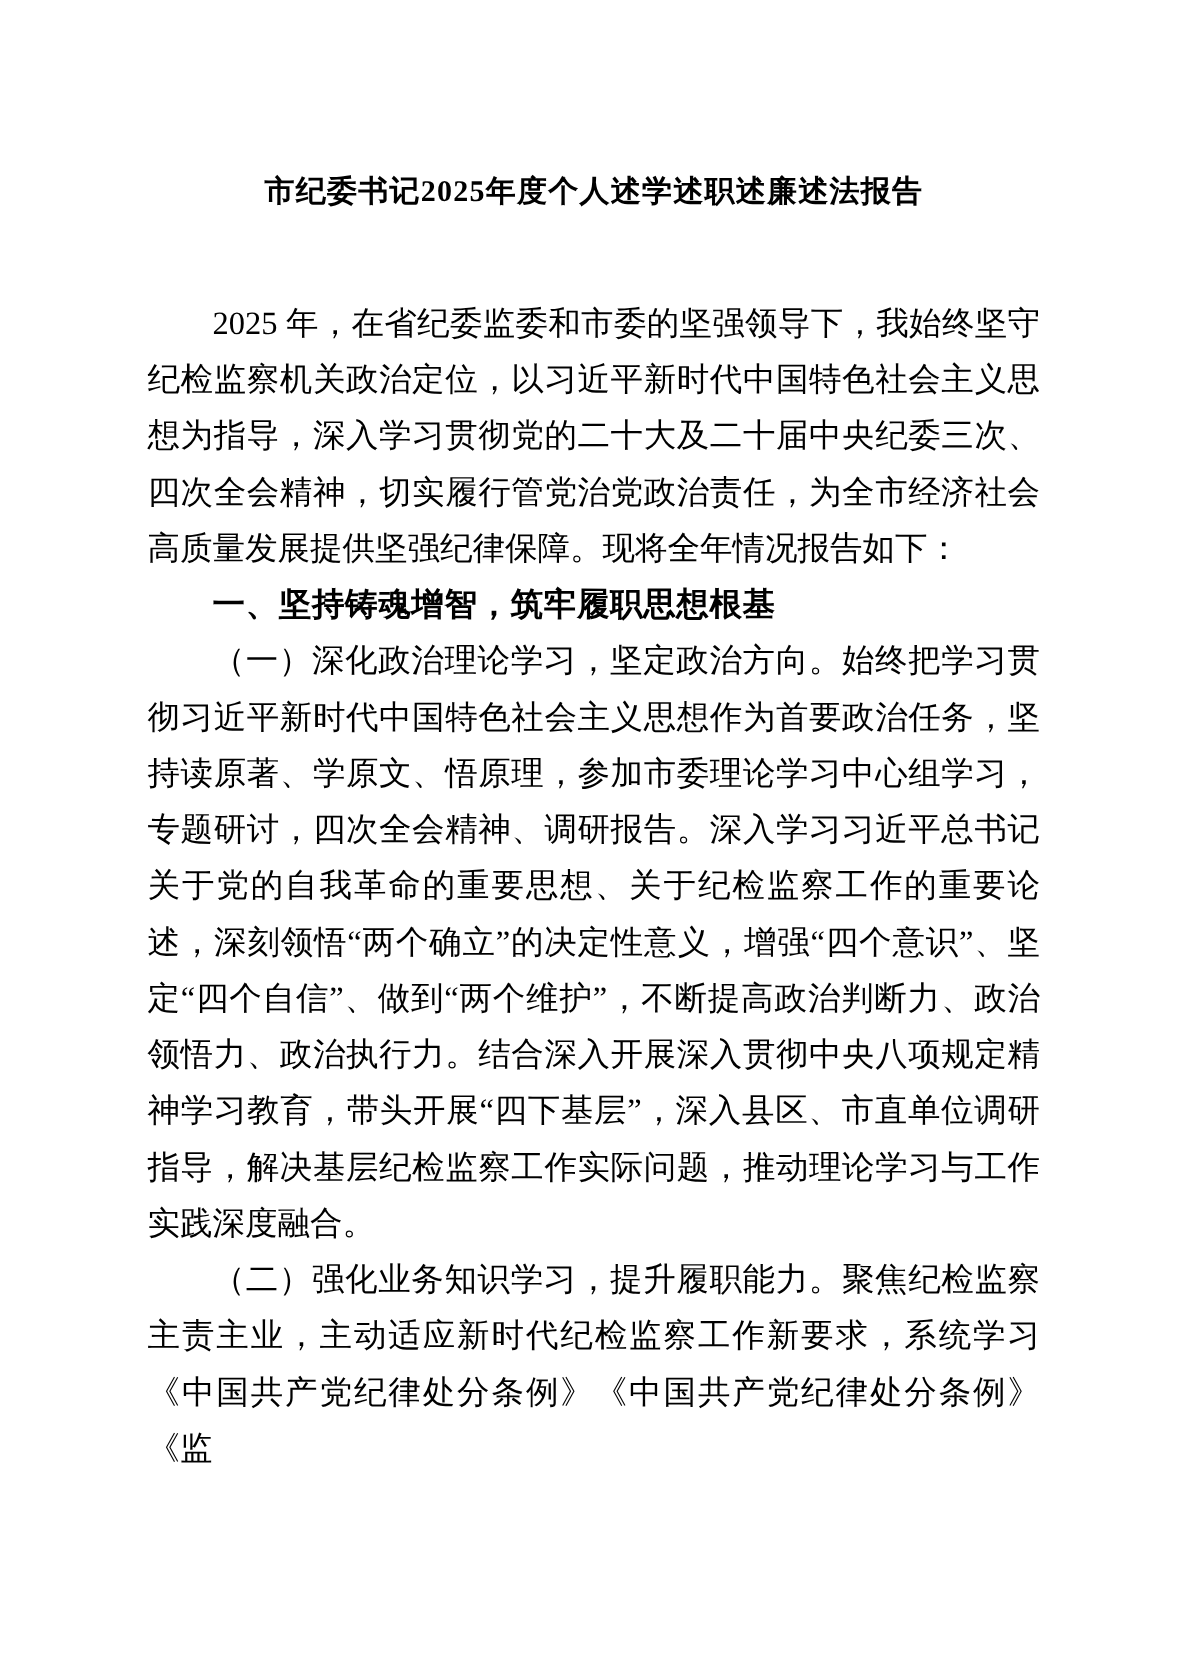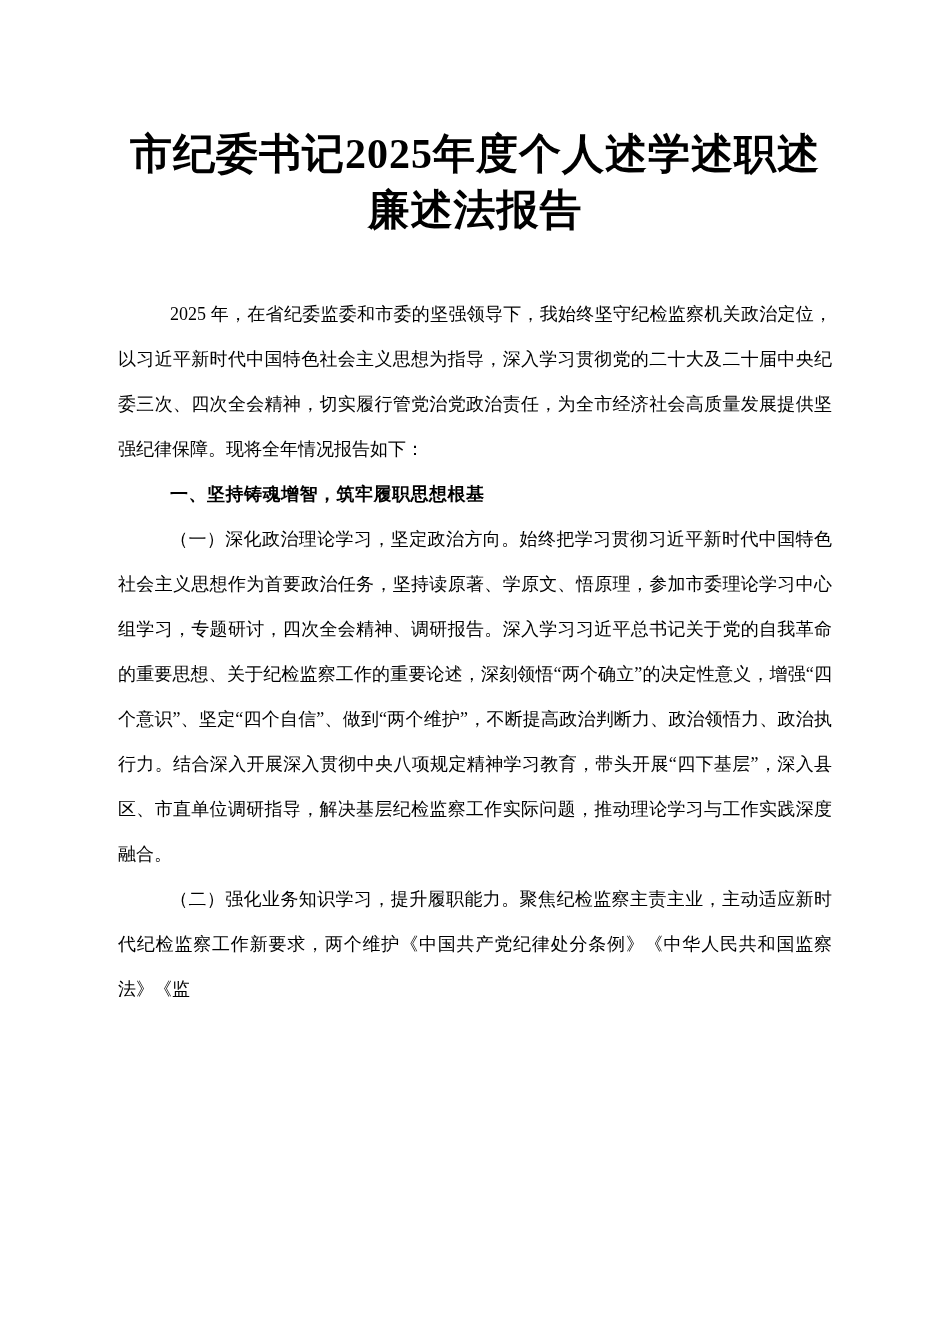--- a/index.html
+++ b/index.html
@@ -18,30 +18,30 @@
       height: 1344px;
       padding: 126px 118px 0 118px;
       background: #ffffff;
       overflow: hidden;
       color: #000000;
     }
     .doc-title {
       margin: 0 0 54px 0;
       font-family: "Liberation Serif", "DejaVu Serif", serif;
       font-weight: 700;
-      font-size: 42px;
+      font-size: 24px;
       line-height: 56px;
       text-align: center;
       color: #000000;
       letter-spacing: 1px;
     }
     .para {
       margin: 0;
       font-family: "Liberation Serif", "DejaVu Serif", serif;
-      font-size: 18px;
+      font-size: 26px;
       line-height: 45px;
       text-align: justify;
       text-justify: inter-ideograph;
       text-indent: 52px;
       color: #000000;
     }
     .section-heading {
       font-weight: 700;
       font-family: Liberation Serif, serif;
       letter-spacing: 0.5px;
@@ -52,14 +52,14 @@
 
 <div class="page">
   <h1 class="doc-title">市纪委书记2025年度个人述学述职述廉述法报告</h1>
 
   <p class="para">2025 年，在省纪委监委和市委的坚强领导下，我始终坚守纪检监察机关政治定位，以习近平新时代中国特色社会主义思想为指导，深入学习贯彻党的二十大及二十届中央纪委三次、四次全会精神，切实履行管党治党政治责任，为全市经济社会高质量发展提供坚强纪律保障。现将全年情况报告如下：</p>
 
   <p class="para section-heading">一、坚持铸魂增智，筑牢履职思想根基</p>
 
   <p class="para">（一）深化政治理论学习，坚定政治方向。始终把学习贯彻习近平新时代中国特色社会主义思想作为首要政治任务，坚持读原著、学原文、悟原理，参加市委理论学习中心组学习，专题研讨，四次全会精神、调研报告。深入学习习近平总书记关于党的自我革命的重要思想、关于纪检监察工作的重要论述，深刻领悟“两个确立”的决定性意义，增强“四个意识”、坚定“四个自信”、做到“两个维护”，不断提高政治判断力、政治领悟力、政治执行力。结合深入开展深入贯彻中央八项规定精神学习教育，带头开展“四下基层”，深入县区、市直单位调研指导，解决基层纪检监察工作实际问题，推动理论学习与工作实践深度融合。</p>
 
-  <p class="para">（二）强化业务知识学习，提升履职能力。聚焦纪检监察主责主业，主动适应新时代纪检监察工作新要求，两个维护《中国共产党纪律处分条例》《中华人民共和国监察法》《监</p>
+  <p class="para">（二）强化业务知识学习，提升履职能力。聚焦纪检监察主责主业，主动适应新时代纪检监察工作新要求，系统学习《中国共产党纪律处分条例》《中国共产党纪律处分条例》《监</p>
 </div>
 
 </body></html>

